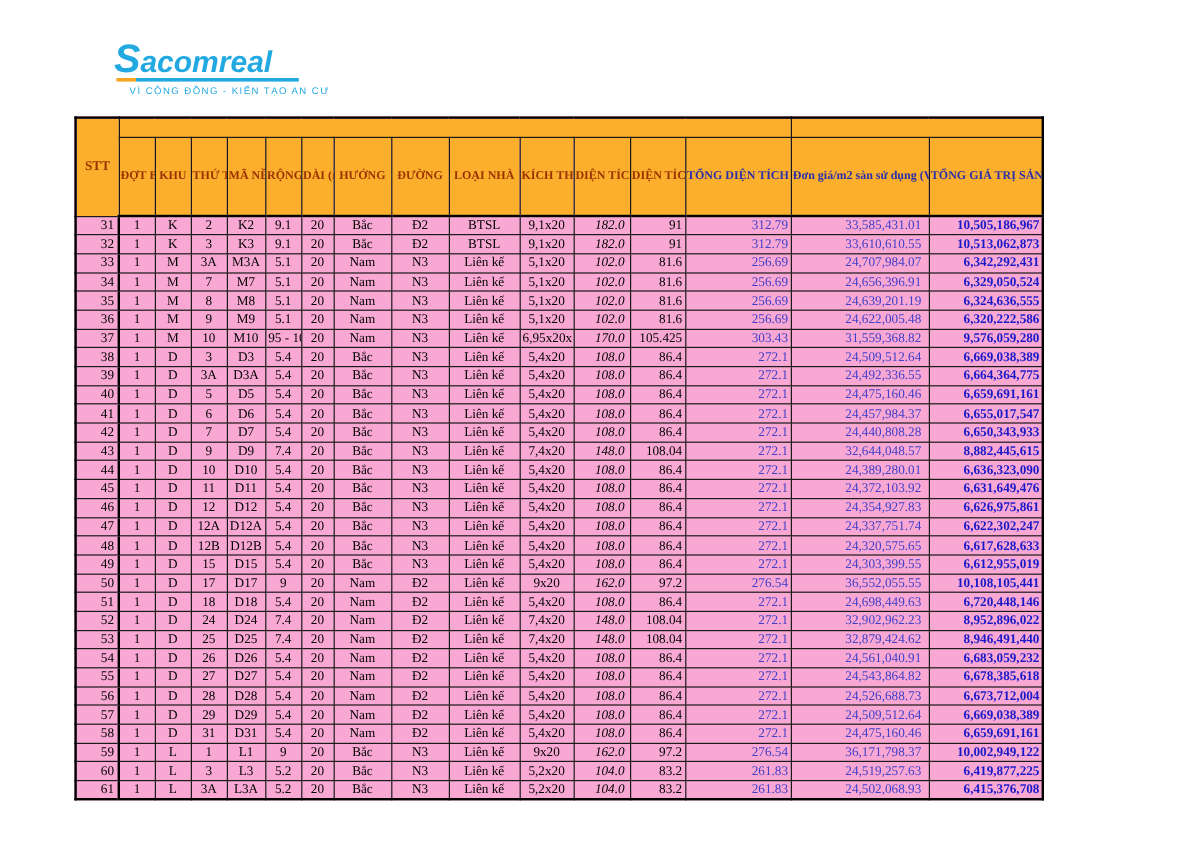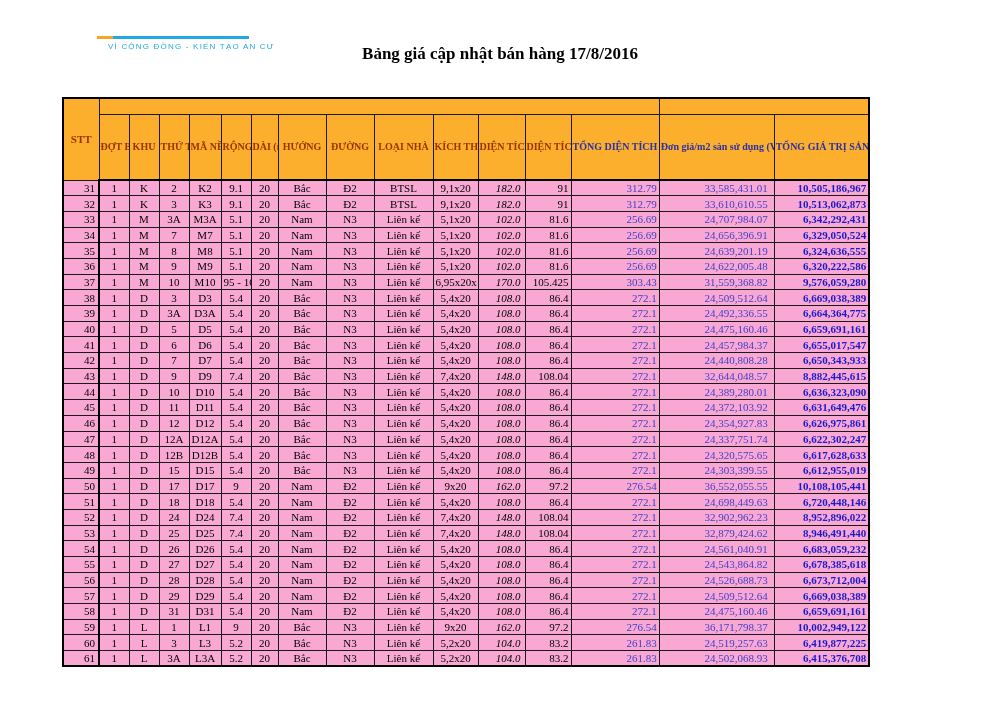--- a/index.html
+++ b/index.html
@@ -46,25 +46,25 @@
   tbody td.blue{color:var(--data-blue);}
   tbody td.blue-b{color:var(--total-blue);font-weight:bold;}
   tbody td.col-stt{border-right:2px solid #000;}
 </style>
 </head>
 <body>
 
 <div class="page">
 
   <div class="logo">
+    <div class="logo-word">Sacomreal</div>
     <div class="logo-underline"></div>
     <div class="logo-tagline">VÌ CỘNG ĐỒNG - KIẾN TẠO AN CƯ</div>
   </div>
 
-  <div class="title">Bảng giá cập nhật bán hàng 17/8/2016</div>
 
   <table class="price">
     <colgroup>
       <col style="width:36px">
         <col style="width:30px">
         <col style="width:30px">
         <col style="width:30px">
       <col style="width:32px">
         <col style="width:30px">
         <col style="width:27px">

